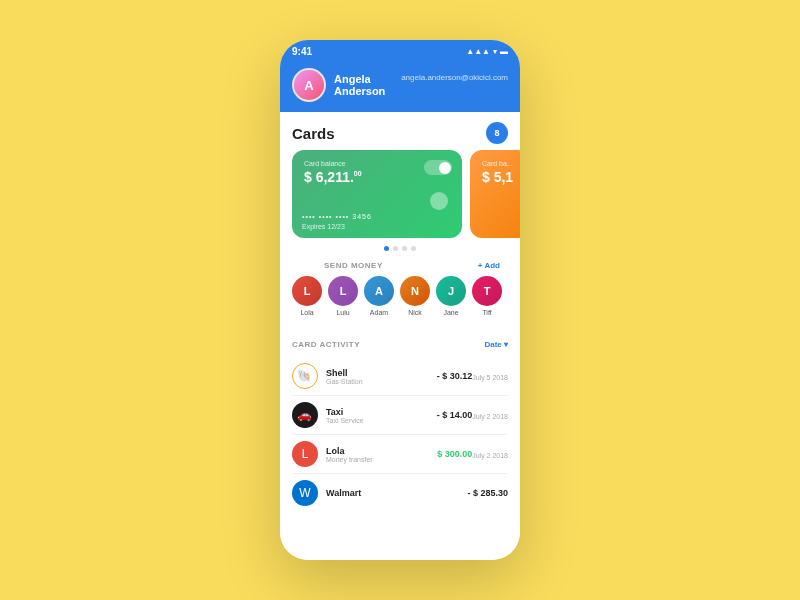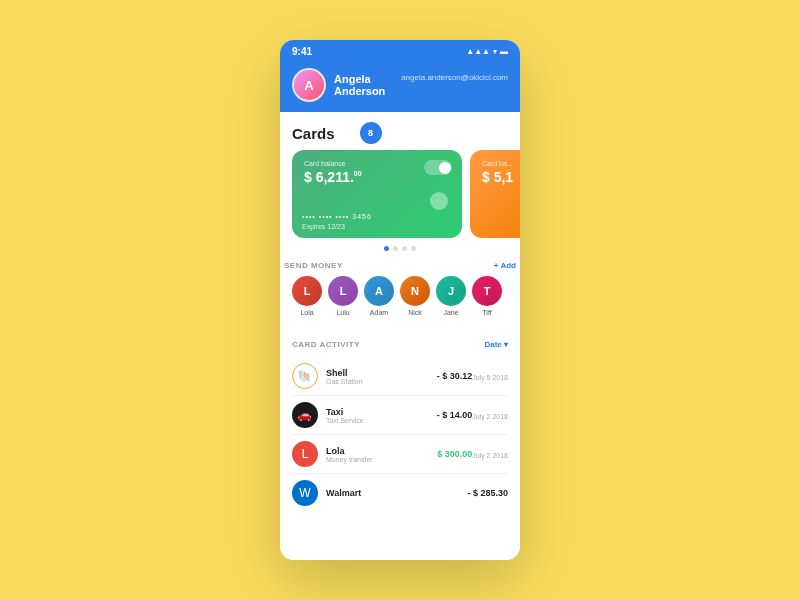--- a/index.html
+++ b/index.html
@@ -10,21 +10,21 @@
       display: flex;
       align-items: center;
       justify-content: center;
       font-family: -apple-system, BlinkMacSystemFont, 'Segoe UI', sans-serif;
       overflow: hidden;
     }
     .phone {
       width: 240px;
       height: 520px;
       background: #fff;
-      border-radius: 14px;
+      border-radius: 28px;
       overflow: hidden;
       box-shadow: 0 20px 60px rgba(0,0,0,0.2);
       display: flex;
       flex-direction: column;
     }
     
     .status-bar {
       background: #2B7EE8;
       display: flex;
       align-items: center;
@@ -91,21 +91,21 @@
       flex: 1;
       overflow-y: auto;
       overflow-x: hidden;
       background: #fff;
     }
     .content::-webkit-scrollbar { display: none; }
     
     .section-header {
       display: flex;
       align-items: center;
-      justify-content: flex-start;
+      justify-content: space-between;
       padding: 10px 12px 6px;
       gap: 25px;
     }
     .section-title {
       font-size: 15px;
       font-weight: 700;
       color: #222;
     }
     .badge {
       width: 22px;
@@ -209,21 +209,22 @@
       background: #2B7EE8;
     }
     .dot.inactive {
       background: #ddd;
     }
     
     .send-money-header {
       display: flex;
       align-items: center;
       justify-content: space-between;
-      padding: 4px 4px 6px;
+      padding: 4px 20px 6px;
+      margin-left: 24px;
     }
     .send-money-label {
       font-size: 8px;
       font-weight: 700;
       color: #999;
       letter-spacing: 0.5px;
     }
     .add-link {
       font-size: 8px;
       color: #2B7EE8;

